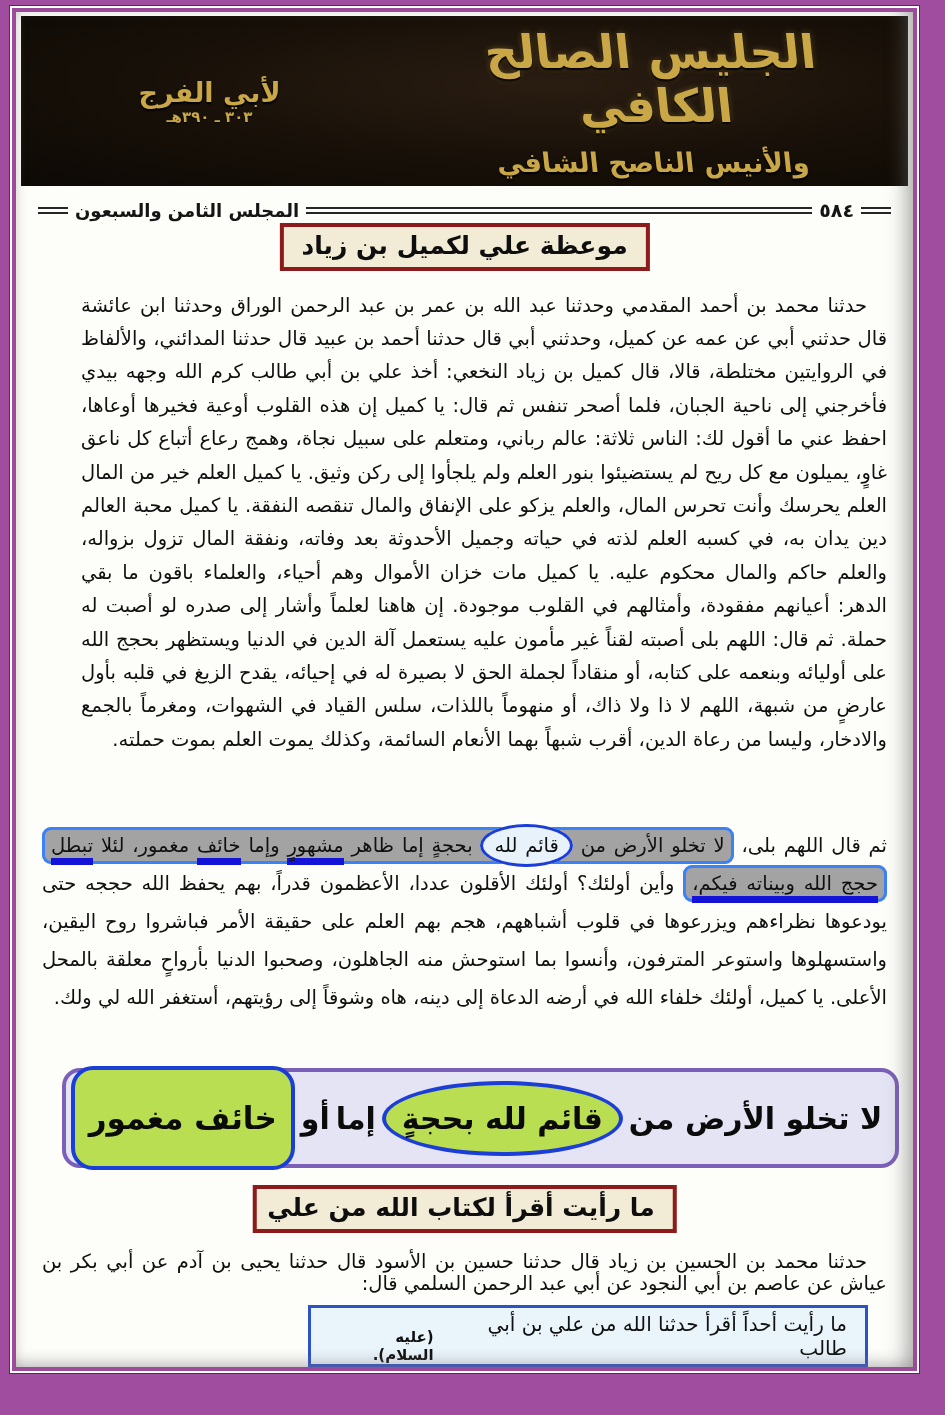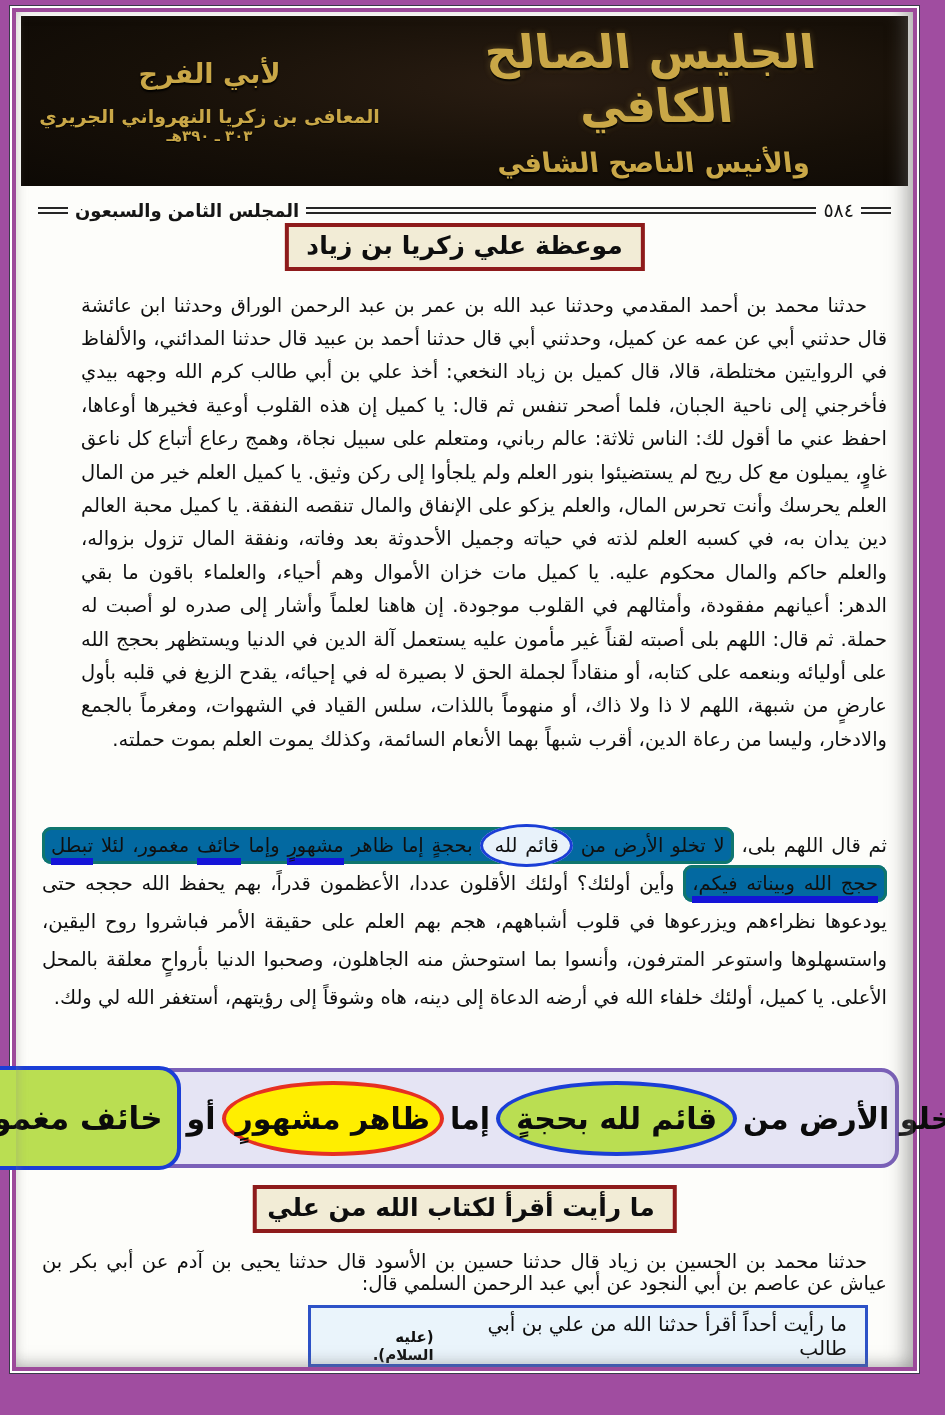--- a/index.html
+++ b/index.html
@@ -49,21 +49,21 @@
   .banner-author { font-size:19px; font-weight:bold; margin-top:16px; text-shadow:0 1px 1px #000; }
   .banner-dates { font-size:15px; font-weight:bold; margin-top:0; letter-spacing:2px; text-shadow:0 1px 1px #000; }
   
   .rule-line {
     position:absolute; top:188px; left:22px; right:22px; height:20px;
     display:flex; direction:rtl; align-items:center; gap:7px;
   }
   .dbl { height:7px; border-top:2px solid #262626; border-bottom:2px solid #262626; }
   .dbl-sm { width:30px; }
   .dbl-long { flex:1; }
-  .page-number { font-size:19px; font-weight:normal; letter-spacing:2px;text-align:center; }
+  .page-number { font-size:19px; font-weight:bold; letter-spacing:2px;text-align:center; }
   .session-title { font-size:18px; font-weight:bold; white-space:nowrap; }
   
   .title-box {
     position:absolute; left:50%; transform:translateX(-50%);
     background:#f2ecd6; border:4px solid #8e1b1b;
     padding:4px 18px 7px; white-space:nowrap;
     font-size:25px; font-weight:bold; color:#0e0e0e;
   }
   .title-1 { top:211px; }
   .title-2 { top:1173px;padding-left:11px; }
@@ -71,22 +71,22 @@
   .para {
     position:absolute; left:26px; right:26px;
     direction:rtl; text-align:justify;
     font-size:19.5px; line-height:33.4px; color:#101010;
   }
   .para-1 { top:257px; text-indent:20px;margin-left:39px; }
   .para-2 { top:795px; line-height:38px; }
   .para-3 { top:1219px; line-height:22px; text-indent:20px; }
   
   .hl {
-    background:#0369a1;
-    border:3px solid #0f766e; border-radius:9px;
+    background:#a3a3a3;
+    border:3px solid #3b82f6; border-radius:9px;
     padding:4px 6px;
     box-decoration-break:clone; -webkit-box-decoration-break:clone;
   }
   .circled {
     background:#e8f2fa; border:3px solid #1b3ed6; border-radius:50%;
     padding:7px 11px;
   }
   .ul-blue { border-bottom:7px solid #1414d8; padding-bottom:1px; }
   
   .phrase-box {
@@ -123,48 +123,46 @@
 
 <div class="page-frame">
 
   <div class="banner">
     <div class="banner-right">
       <div class="banner-title-1">الجليس الصالح الكافي</div>
       <div class="banner-title-2">والأنيس الناصح الشافي</div>
     </div>
     <div class="banner-left">
       <div class="banner-kunya">لأبي الفرج</div>
-      <div class="banner-author">المعافى بن زكريا النهرواني الجريري</div>
       <div class="banner-dates">٣٠٣ ـ ٣٩٠هـ</div>
     </div>
   </div>
 
   <div class="rule-line">
     <div class="dbl dbl-sm"></div>
     <div class="page-number">٥٨٤</div>
     <div class="dbl dbl-long"></div>
     <div class="session-title">المجلس الثامن والسبعون</div>
     <div class="dbl dbl-sm"></div>
   </div>
 
   <div class="title-box title-1">
-    <span>موعظة علي زكريا بن زياد</span>
+    <span>موعظة علي لكميل بن زياد</span>
   </div>
 
   <p class="para para-1">حدثنا محمد بن أحمد المقدمي وحدثنا عبد الله بن عمر بن عبد الرحمن الوراق وحدثنا ابن عائشة قال حدثني أبي عن عمه عن كميل، وحدثني أبي قال حدثنا أحمد بن عبيد قال حدثنا المدائني، والألفاظ في الروايتين مختلطة، قالا، قال كميل بن زياد النخعي: أخذ علي بن أبي طالب كرم الله وجهه بيدي فأخرجني إلى ناحية الجبان، فلما أصحر تنفس ثم قال: يا كميل إن هذه القلوب أوعية فخيرها أوعاها، احفظ عني ما أقول لك: الناس ثلاثة: عالم رباني، ومتعلم على سبيل نجاة، وهمج رعاع أتباع كل ناعق غاوٍ، يميلون مع كل ريح لم يستضيئوا بنور العلم ولم يلجأوا إلى ركن وثيق. يا كميل العلم خير من المال العلم يحرسك وأنت تحرس المال، والعلم يزكو على الإنفاق والمال تنقصه النفقة. يا كميل محبة العالم دين يدان به، في كسبه العلم لذته في حياته وجميل الأحدوثة بعد وفاته، ونفقة المال تزول بزواله، والعلم حاكم والمال محكوم عليه. يا كميل مات خزان الأموال وهم أحياء، والعلماء باقون ما بقي الدهر: أعيانهم مفقودة، وأمثالهم في القلوب موجودة. إن هاهنا لعلماً وأشار إلى صدره لو أصبت له حملة. ثم قال: اللهم بلى أصبته لقناً غير مأمون عليه يستعمل آلة الدين في الدنيا ويستظهر بحجج الله على أوليائه وبنعمه على كتابه، أو منقاداً لجملة الحق لا بصيرة له في إحيائه، يقدح الزيغ في قلبه بأول عارضٍ من شبهة، اللهم لا ذا ولا ذاك، أو منهوماً باللذات، سلس القياد في الشهوات، ومغرماً بالجمع والادخار، وليسا من رعاة الدين، أقرب شبهاً بهما الأنعام السائمة، وكذلك يموت العلم بموت حملته.</p>
 
   <p class="para para-2">
     <span>ثم قال اللهم بلى، </span><span class="hl"><span>لا تخلو الأرض من </span><span class="circled">قائم لله</span><span> بحجةٍ إما ظاهر </span><span class="ul-blue">مشهورٍ</span><span> وإما </span><span class="ul-blue">خائف</span><span> مغمور، لئلا </span><span class="ul-blue">تبطل حجج الله وبيناته فيكم،</span></span><span> وأين أولئك؟ أولئك الأقلون عددا، الأعظمون قدراً، بهم يحفظ الله حججه حتى يودعوها نظراءهم ويزرعوها في قلوب أشباههم، هجم بهم العلم على حقيقة الأمر فباشروا روح اليقين، واستسهلوها واستوعر المترفون، وأنسوا بما استوحش منه الجاهلون، وصحبوا الدنيا بأرواحٍ معلقة بالمحل الأعلى. يا كميل، أولئك خلفاء الله في أرضه الدعاة إلى دينه، هاه وشوقاً إلى رؤيتهم، أستغفر الله لي ولك.</span>
   </p>
 
   <div class="phrase-box">
     <span class="phrase-text">لا تخلو الأرض من</span>
     <span class="ellipse-green">قائم لله بحجةٍ</span>
     <span class="phrase-text">إما</span>
-    <span class="ellipse-yellow">ظاهر مشهورٍ</span>
     <span class="phrase-text">أو</span>
     <span class="rect-green">خائف مغمور</span>
   </div>
 
   <div class="title-box title-2">
     <span>ما رأيت أقرأ لكتاب الله من علي</span>
   </div>
 
   <p class="para para-3">حدثنا محمد بن الحسين بن زياد قال حدثنا حسين بن الأسود قال حدثنا يحيى بن آدم عن أبي بكر بن عياش عن عاصم بن أبي النجود عن أبي عبد الرحمن السلمي قال:</p>
 

